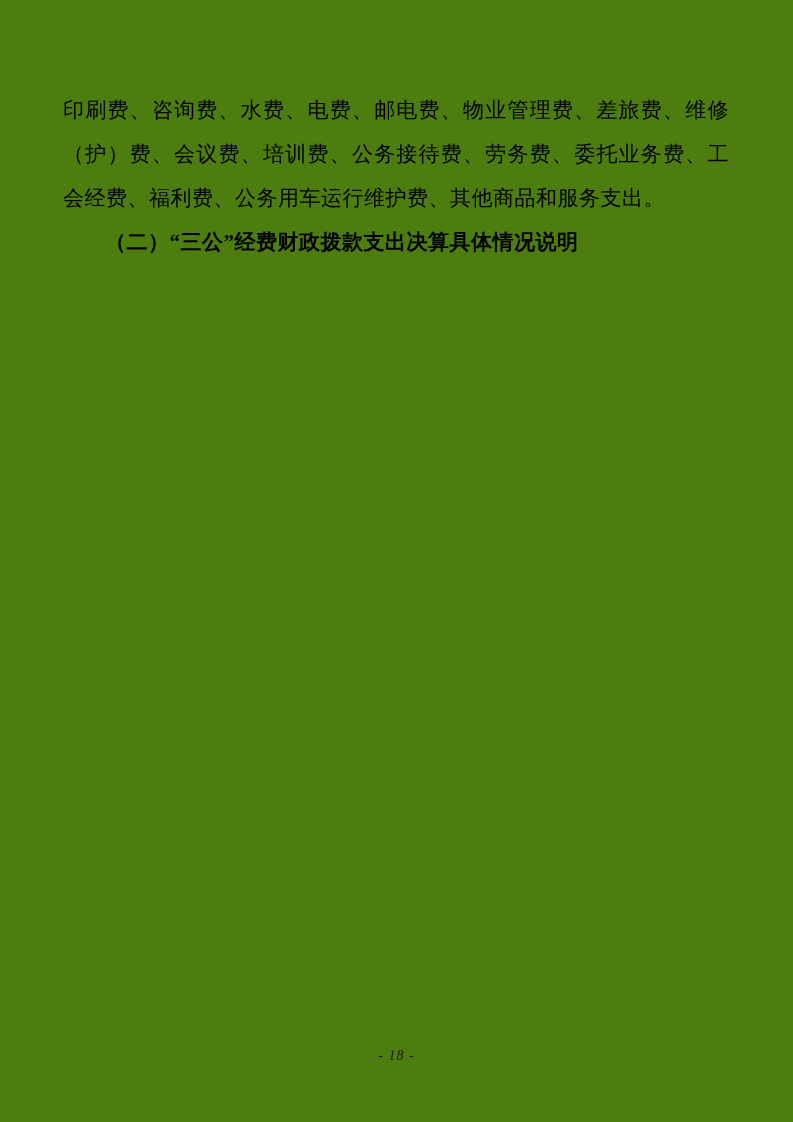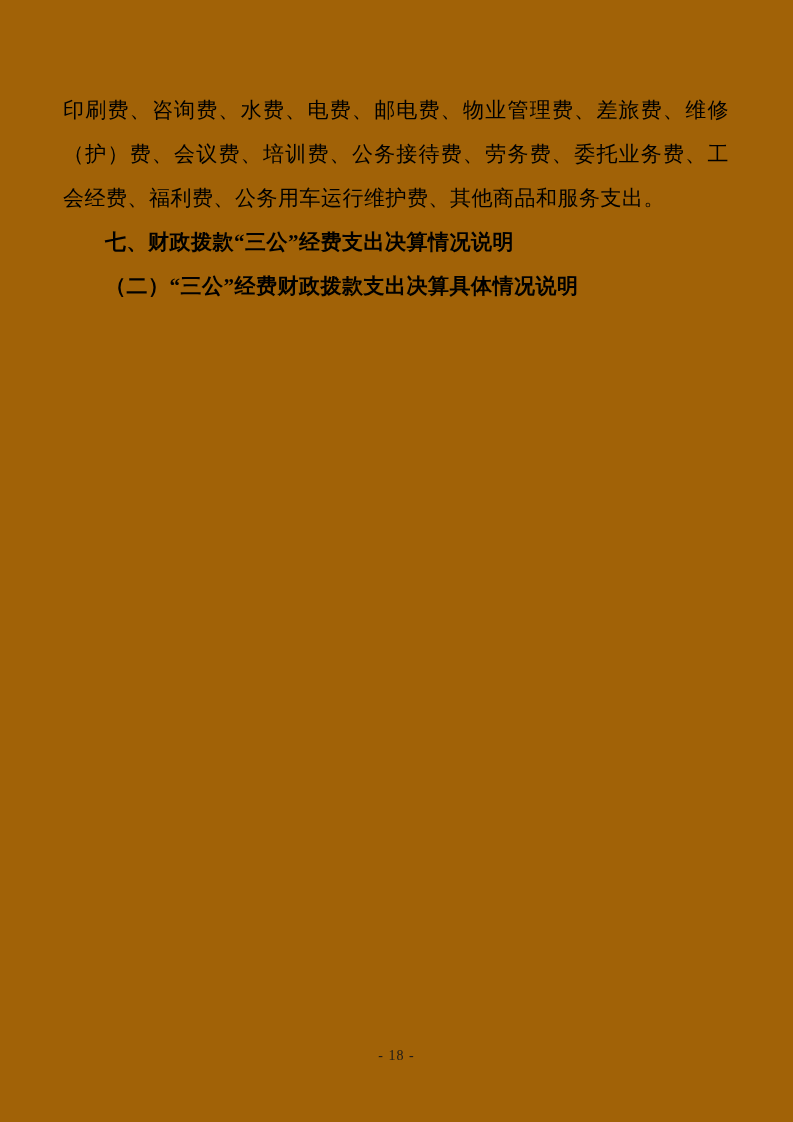--- a/index.html
+++ b/index.html
@@ -6,21 +6,21 @@
     margin: 0;
     padding: 0;
     background: #ffffff;
   }
   .page {
     position: relative;
     width: 793px;
     height: 1122px;
     box-sizing: border-box;
     padding: 88px 64px 0 63px;
-    background: #a16207;
+    background: #4d7c0f;
     color: #000000;
     font-family: "Liberation Serif", "DejaVu Serif", serif;
     overflow: hidden;
   }
   .page p {
     margin: 0;
     font-size: 21px;
     line-height: 44px;
     text-align: justify;
     text-justify: inter-ideograph;
@@ -38,30 +38,30 @@
   }
   .footer {
     position: absolute;
     left: 0;
     right: 0;
     bottom: 58px;
     text-align: center;
     font-size: 14px;
     letter-spacing: 1px;
     color: #1a1a1a;
+    font-style: italic;
   }
 </style>
 </head>
 <body>
 
 <div class="page">
 
   <p class="body no-indent">印刷费、咨询费、水费、电费、邮电费、物业管理费、差旅费、维修（护）费、会议费、培训费、公务接待费、劳务费、委托业务费、工会经费、福利费、公务用车运行维护费、其他商品和服务支出。</p>
 
-  <p class="heading">七、财政拨款“三公”经费支出决算情况说明</p>
 
 
 
   <p class="heading">（二）“三公”经费财政拨款支出决算具体情况说明</p>
 
 
 
 
   <div class="footer">- 18 -</div>
 

